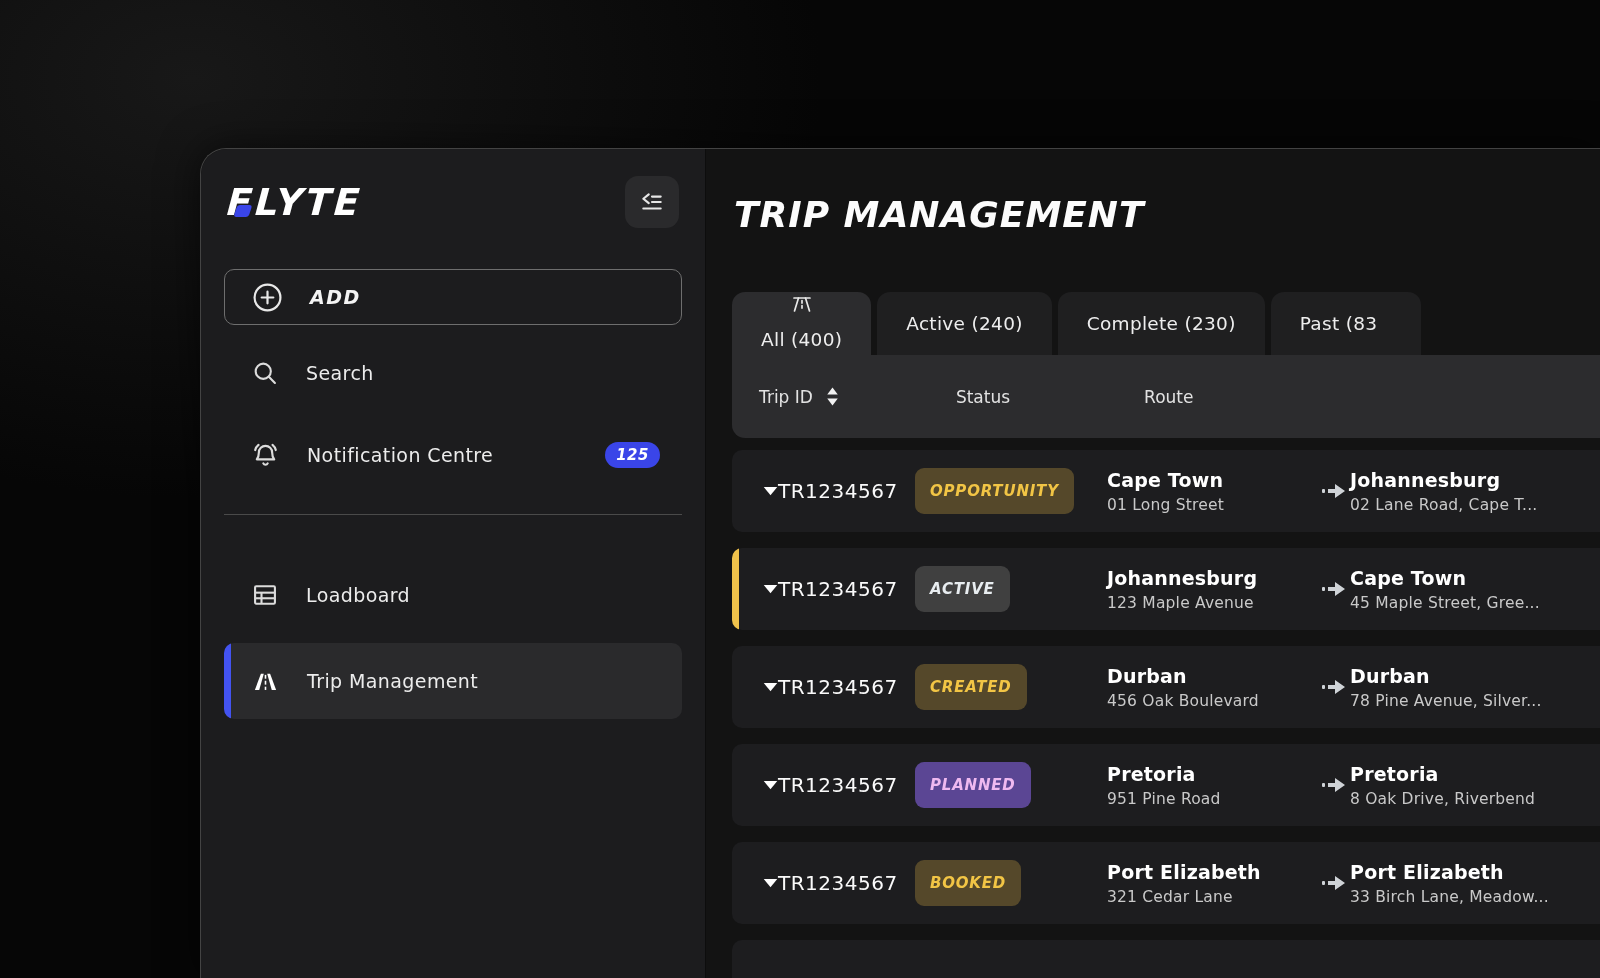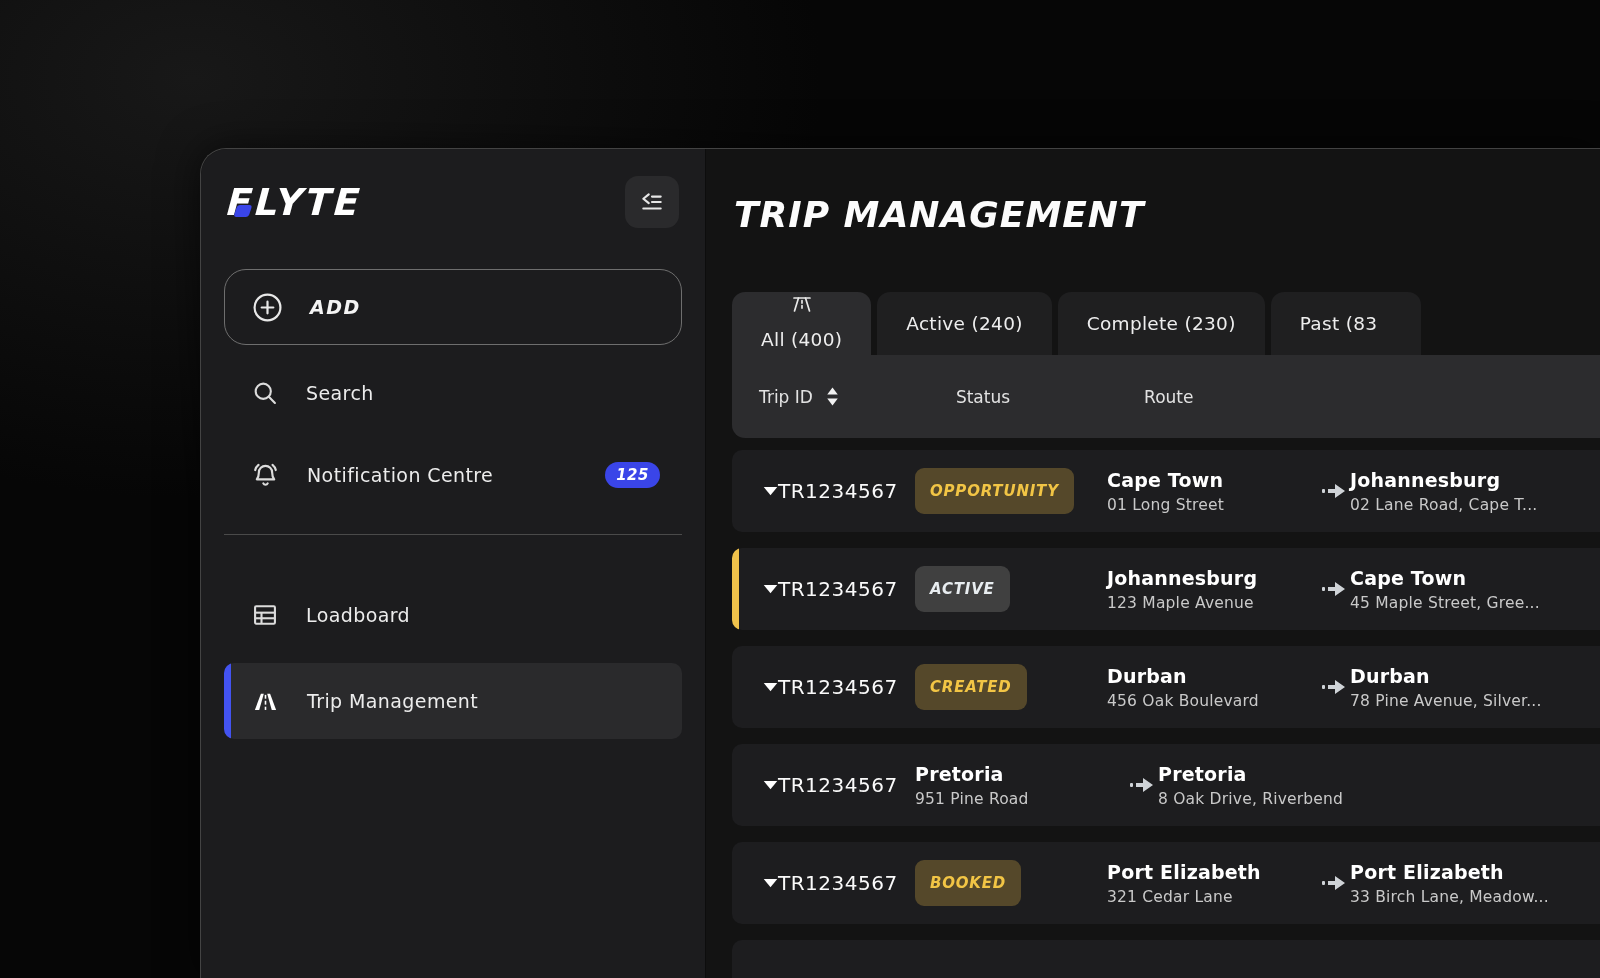--- a/index.html
+++ b/index.html
@@ -24,21 +24,21 @@
     width:505px; min-width:505px; background:#1c1c1e;
     border-right:1px solid #0d0d0d;
     padding:26px 23px 0 23px;
     border-top-left-radius:26px;
   }
   .side-top { height:54px; display:flex; align-items:center; justify-content:space-between; margin-bottom:40px; padding:0 3px; }
   .logo { position:relative; font-size:37px; font-weight:800; font-style:italic; letter-spacing:3px; color:#ffffff; transform:skewX(-4deg); }
   .logo-chip { position:absolute; left:9px; bottom:7px; width:15px; height:12px; background:#3a45e8; border-radius:3px; transform:skewX(-14deg); z-index:2; }
   .collapse-btn { width:54px; height:52px; background:#2a2a2c; border-radius:13px; display:flex; align-items:center; justify-content:center; cursor:pointer; }
   .add-btn {
-    height:76px; border:1.5px solid #6e6e6e; border-radius:22px;
+    height:56px; border:1.5px solid #6e6e6e; border-radius:10px;
     display:flex; align-items:center; gap:27px; padding-left:27px;
     margin-bottom:22px; cursor:pointer; background:transparent;
   }
   .add-label { font-size:19px; font-weight:800; font-style:italic; letter-spacing:1.5px; color:#f4f4f4; }
   .menu-item { height:52px; display:flex; align-items:center; gap:27px; padding-left:27px; margin-bottom:30px; cursor:pointer; }
   .menu-label { font-size:19px; color:#ececec; letter-spacing:.4px; }
   .menu-spacer { flex:1; }
   .count-pill {
     background:#3a45e8; color:#ffffff; font-size:15px; font-weight:800; font-style:italic;
     padding:4px 11px; border-radius:14px; margin-right:22px; letter-spacing:.5px;
@@ -307,20 +307,21 @@
         </span>
       </div>
 
       <div class="row">
         <span class="cell-caret">
           <svg width="21" height="14" viewBox="0 0 20 13" fill="#ffffff">
               <polygon points="1,1 19,1 10,12"></polygon>
             </svg>
         </span>
         <span class="cell-id">TR1234567</span>
+        <span class="cell-badge"><span class="badge purple">PLANNED</span></span>
         <span class="cell-origin">
           <span class="city">Pretoria</span>
           <span class="addr">951 Pine Road</span>
         </span>
         <span class="cell-arrow icon">
           <svg width="25" height="20" viewBox="0 0 25 20" fill="#cfd3d7">
             <rect x="0" y="8" width="3" height="4" rx="1"></rect>
             <path d="M6 8h7V3l10 7-10 7v-5H6z"></path>
           </svg>
         </span>

